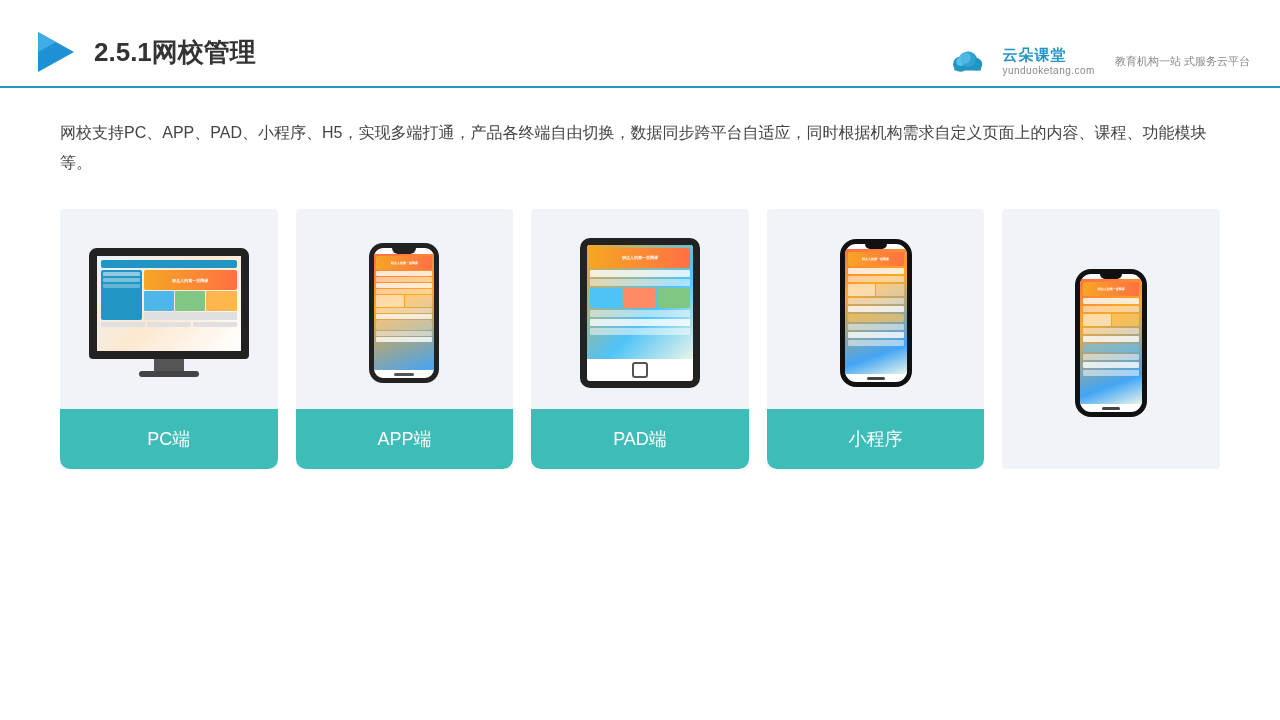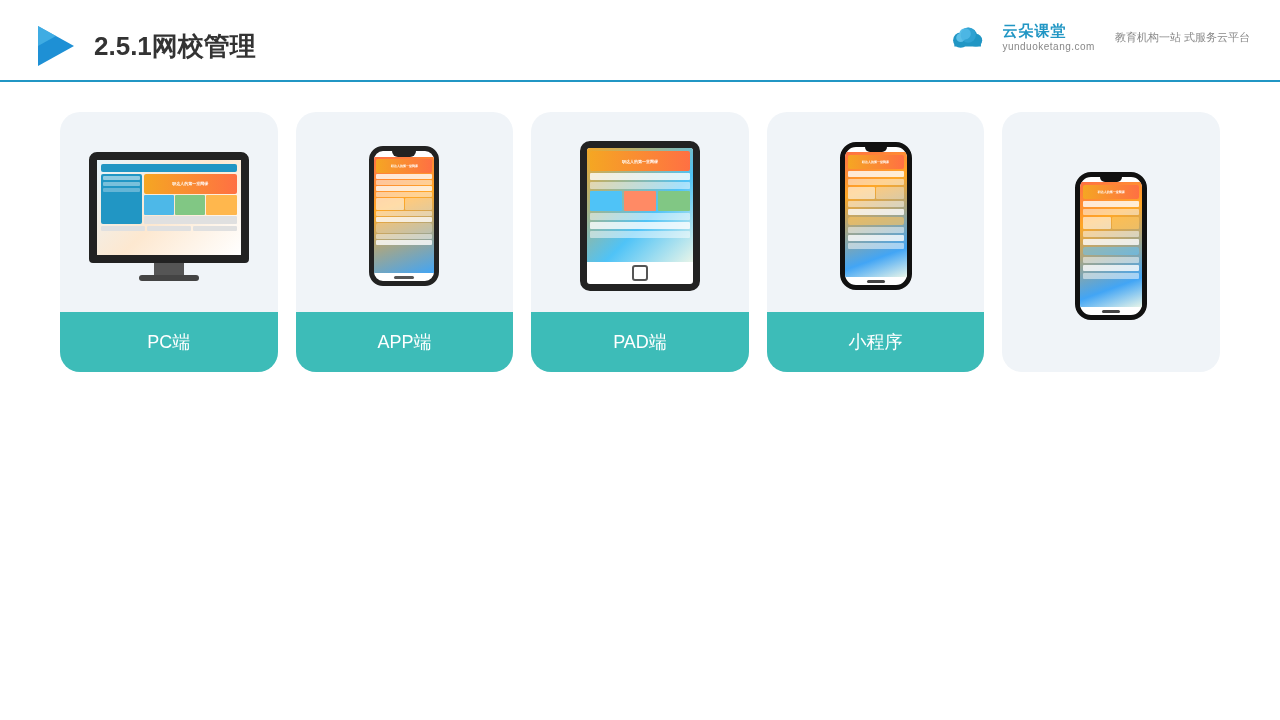--- a/index.html
+++ b/index.html
@@ -7,23 +7,23 @@
       width: 1280px;
       height: 720px;
       background: #ffffff;
       font-family: 'Microsoft YaHei', '微软雅黑', SimHei, sans-serif;
       overflow: hidden;
     }
 
     
     .header {
       display: flex;
-      align-items: flex-start;
+      align-items: flex-end;
       justify-content: space-between;
-      padding: 22px 30px 10px 30px;
+      padding: 28px 30px 10px 30px;
       border-bottom: 2px solid #2196c4;
     }
     .header-left {
       display: flex;
       align-items: center;
       gap: 16px;
     }
     .logo-play {
       width: 48px;
       height: 48px;
@@ -76,21 +76,21 @@
     
     .cards-container {
       display: flex;
       gap: 18px;
       justify-content: center;
       align-items: stretch;
     }
 
     .card {
       background: #f0f4f8;
-      border-radius: 20px;
+      border-radius: 4px;
       flex: 1;
       display: flex;
       flex-direction: column;
       align-items: center;
       overflow: hidden;
       min-width: 0;
     }
 
     .card-image-area {
       width: 100%;
@@ -325,20 +325,21 @@
         <div class="brand-name-cn">云朵课堂</div>
         <div class="brand-name-en">yunduoketang.com</div>
       </div>
       <div class="brand-slogan">教育机构一站
 式服务云平台</div>
     </div>
   </div>
 </div>
 
 <div class="main">
+  <p class="description">网校支持PC、APP、PAD、小程序、H5，实现多端打通，产品各终端自由切换，数据同步跨平台自适应，同时根据机构需求自定义页面上的内容、课程、功能模块等。</p>
 
   <div class="cards-container">
 
     <div class="card">
       <div class="card-image-area">
         <div class="monitor-wrap">
           <div class="monitor">
             <div class="monitor-screen">
               <div class="screen-top-bar"></div>
               <div style="display:flex;gap:2px;height:50px;">

